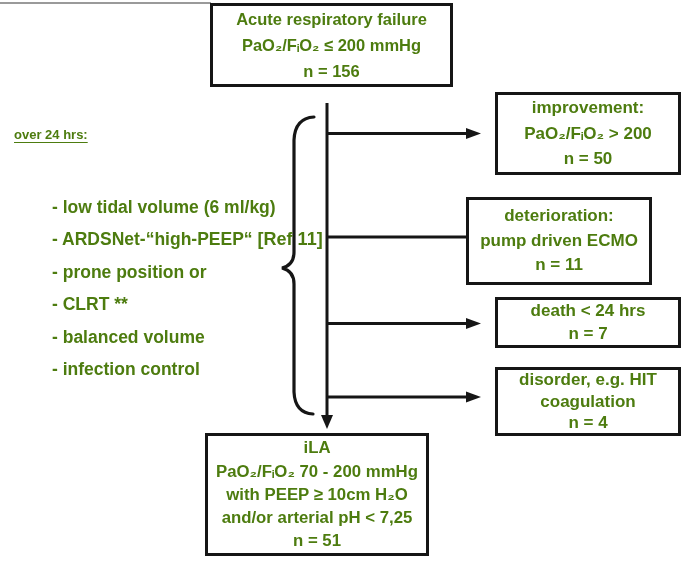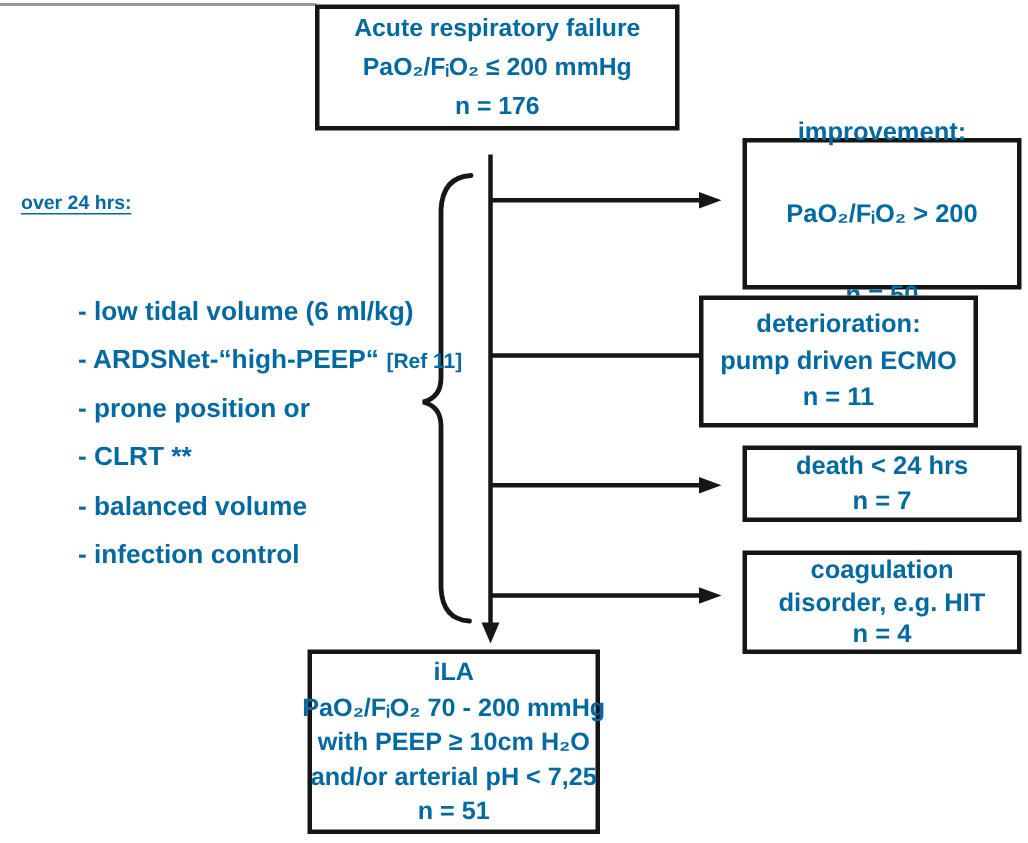--- a/index.html
+++ b/index.html
@@ -2,61 +2,61 @@
 <html><head>
 <meta charset="utf-8">
 <style>
   html,body{margin:0;padding:0;background:#ffffff;}
   #canvas{
     position:relative;
     width:685px;height:562px;
     background:#ffffff;
     font-family:"Liberation Sans","DejaVu Sans",sans-serif;
     font-weight:700;
-    color:#0369a1;
+    color:#4d7c0f;
     overflow:hidden;
   }
   .box{
     position:absolute;
     border:3px solid #161616;
     background:#ffffff;
     box-sizing:border-box;
     display:flex;
     flex-direction:column;
     justify-content:center;
     align-items:center;
     text-align:center;
   }
   .box .ln{white-space:nowrap;font-size:17px;}
   #top-box{left:210px;top:3px;width:243px;height:84px;}
   #top-box .ln{line-height:26px;font-size:16.5px;}
-  #outcome-1{left:495px;top:92px;width:186px;height:101px;gap:29px;}
+  #outcome-1{left:495px;top:92px;width:186px;height:83px;}
   #outcome-1 .ln{line-height:25.5px;}
   #outcome-2{left:466px;top:197px;width:186px;height:88px;}
   #outcome-2 .ln{line-height:24.5px;}
   #outcome-3{left:495px;top:297px;width:186px;height:51px;justify-content:flex-end;}
   #outcome-3 .ln{line-height:22.5px;}
   #outcome-4{left:495px;top:367px;width:186px;height:69px;}
   #outcome-4 .ln{line-height:21.5px;}
-  #bottom-box{left:205px;top:433px;width:195px;height:123px;}
+  #bottom-box{left:205px;top:433px;width:224px;height:123px;}
   #bottom-box .ln{line-height:23.2px;font-size:16.8px;}
   #left-heading{
     position:absolute;left:14px;top:127px;
     font-size:13px;
     text-decoration:underline;
     text-underline-offset:3px;
     white-space:nowrap;
   }
   .list-item{
     position:absolute;left:7px;
     font-size:17.5px;line-height:22px;
     white-space:nowrap;
     margin-left:45px;
   }
-  .list-item .ref{font-size:14px;margin-left:5px;}
+  .list-item .ref{font-size:18px;margin-left:5px;}
   #connectors{position:absolute;left:0;top:0;}
   #artifact-line{
     position:absolute;left:0;top:2px;width:211px;height:1.5px;
     background:#9a9a9a;
   }
 </style>
 </head>
 <body>
 
 <div id="canvas">
@@ -79,21 +79,21 @@
 
     <line x1="327" y1="397" x2="468" y2="397" stroke="#161616" stroke-width="3"></line>
     <polygon points="481,397 466,391.5 466,402.5" fill="#161616"></polygon>
 
     <path d="M314,117 Q295,118 294,140 L294,252 Q294,265 282,268 Q294,271 294,284 L294,392 Q295,413 313,414" fill="none" stroke="#161616" stroke-width="3.2" stroke-linecap="round"></path>
   </svg>
 
   <div class="box" id="top-box">
     <div class="ln">Acute respiratory failure</div>
     <div class="ln">PaO₂/FᵢO₂ ≤ 200 mmHg</div>
-    <div class="ln">n = 176</div>
+    <div class="ln">n = 156</div>
   </div>
 
   <div id="left-heading">over 24 hrs:</div>
 
   <div class="list-item" style="top:196px">
     <span>- low tidal volume (6 ml/kg)</span>
   </div>
   <div class="list-item" style="top:228px">
     <span>- ARDSNet-“high-PEEP“</span><span class="ref">[Ref 11]</span>
   </div>
@@ -121,22 +121,22 @@
     <div class="ln">pump driven ECMO</div>
     <div class="ln">n = 11</div>
   </div>
 
   <div class="box" id="outcome-3">
     <div class="ln">death &lt; 24 hrs</div>
     <div class="ln">n = 7</div>
   </div>
 
   <div class="box" id="outcome-4">
+    <div class="ln">disorder, e.g. HIT</div>
     <div class="ln">coagulation</div>
-    <div class="ln">disorder, e.g. HIT</div>
     <div class="ln">n = 4</div>
   </div>
 
   <div class="box" id="bottom-box">
     <div class="ln">iLA</div>
     <div class="ln">PaO₂/FᵢO₂ 70 - 200 mmHg</div>
     <div class="ln">with PEEP ≥ 10cm H₂O</div>
     <div class="ln">and/or arterial pH &lt; 7,25</div>
     <div class="ln">n = 51</div>
   </div>

